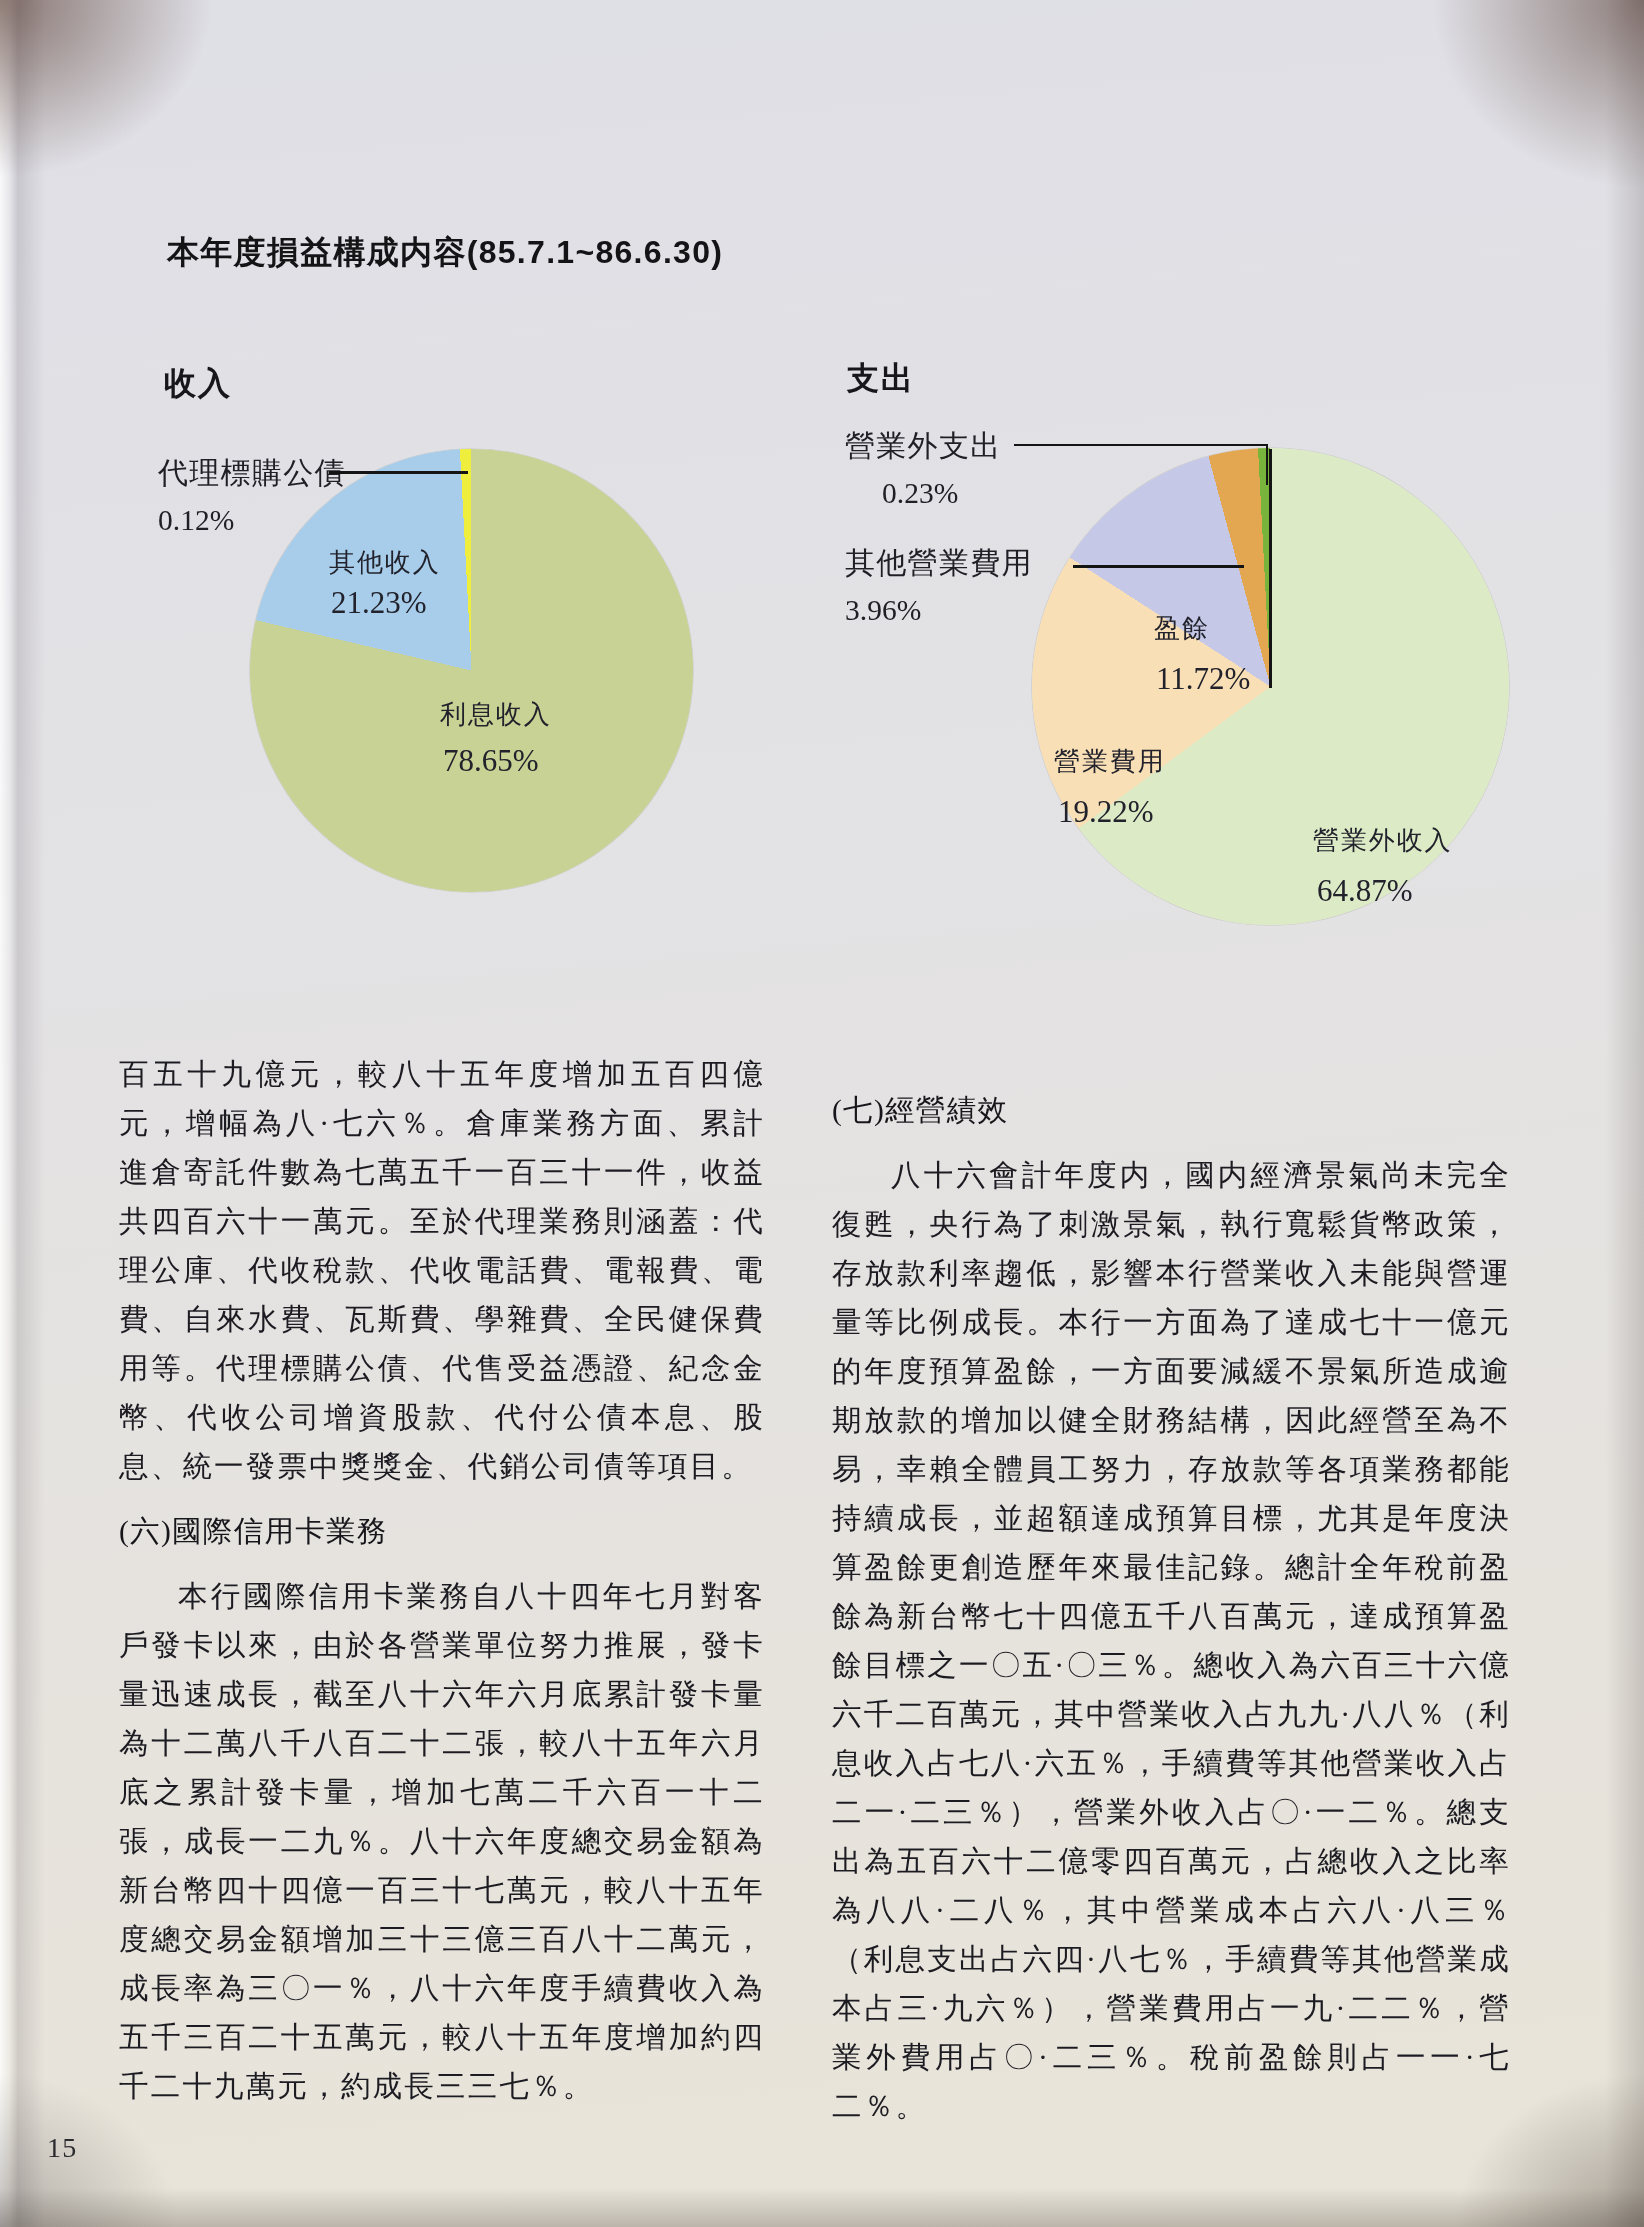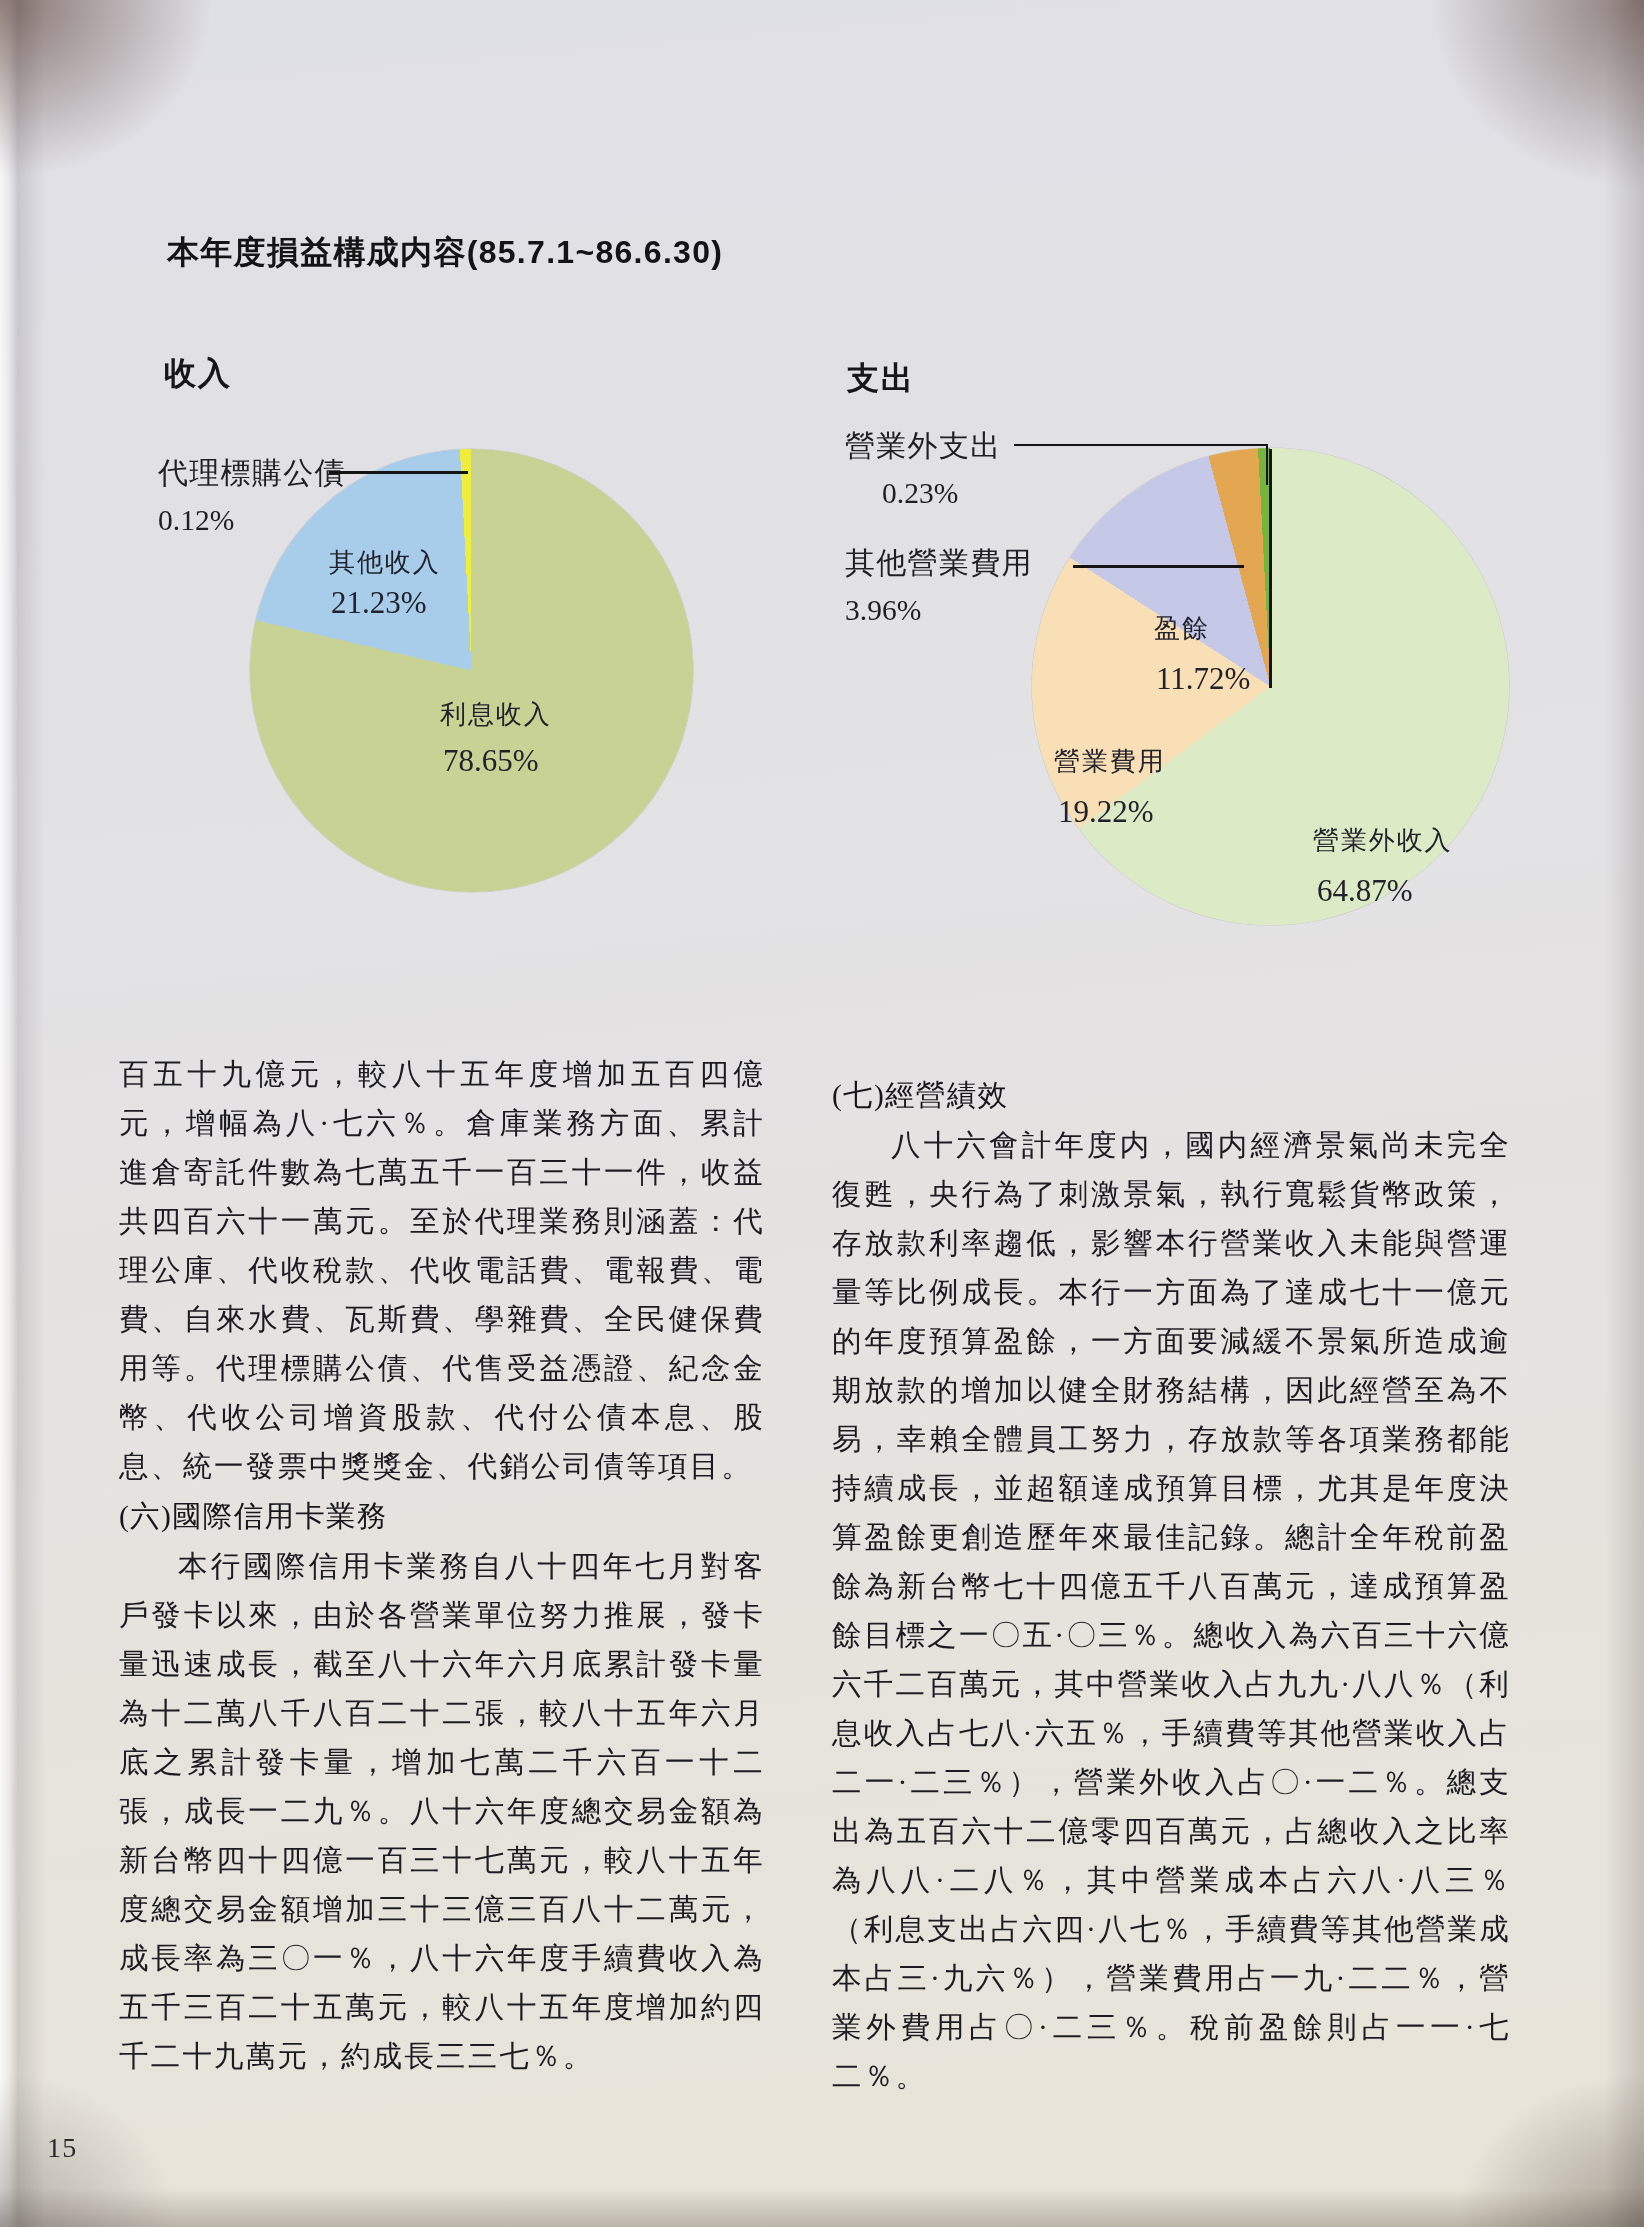--- a/index.html
+++ b/index.html
@@ -16,32 +16,32 @@
   .pie{border-radius:50%;box-shadow:0 0 0 0.6px rgba(110,110,90,.22);}
   .callout-label{font-size:30px;letter-spacing:1.3px;color:#201f26;white-space:nowrap;}
   .callout-pct{font-size:29.5px;color:#201f26;}
   .slice-label{font-size:26px;letter-spacing:1.9px;color:#22222c;white-space:nowrap;}
   .slice-pct{font-size:31px;color:#22222c;white-space:nowrap;}
   .leader{background:#141414;}
   .leader-l{border-top:2.6px solid #141414;border-right:2.6px solid #141414;}
   .col{font-size:29.5px;line-height:49px;letter-spacing:2.2px;text-align:justify;word-break:break-all;color:#1c1b21;}
   .col p{margin:0;}
   .col .indent{text-indent:2em;}
-  .sec-head{font-size:29.5px;line-height:49px;letter-spacing:1.3px;margin:1px 0;color:#17161a;font-family:Liberation Serif, serif;}
+  .sec-head{font-size:29.5px;line-height:49px;letter-spacing:1.3px;margin:16px 0;color:#17161a;font-family:Liberation Serif, serif;}
   .pagenum{font-size:28px;color:#2a2a2e;letter-spacing:1.3px;}
   .vignette{pointer-events:none;}
 </style>
 </head>
 <body>
 
 <div id="page">
 
   <div class="abs gothic page-title" style="left:167px;top:231px;">本年度損益構成内容(85.7.1~86.6.30)</div>
 
-  <div class="abs gothic chart-h" style="left:164px;top:352px;">收入</div>
+  <div class="abs gothic chart-h" style="left:164px;top:362px;">收入</div>
 
   <div class="abs pie" style="left: 250px; top: 449px; width: 443px; height: 443px; background: conic-gradient(rgb(200, 210, 148) 0deg, rgb(200, 210, 148) 283.14deg, rgb(167, 205, 234) 283.14deg, rgb(167, 205, 234) 357deg, rgb(240, 238, 60) 357deg, rgb(240, 238, 60) 360deg);"></div>
 
   <div class="abs callout-label" style="left:158px;top:453px;">代理標購公債</div>
   <div class="abs callout-pct" style="left:158px;top:504px;">0.12%</div>
   <div class="abs leader" style="left:329px;top:471px;width:139px;height:2.6px;"></div>
 
   <div class="abs slice-label" style="left:329px;top:545px;">其他收入</div>
   <div class="abs slice-pct" style="left:331px;top:585px;">21.23%</div>
   <div class="abs slice-label" style="left:440px;top:697px;">利息收入</div>

